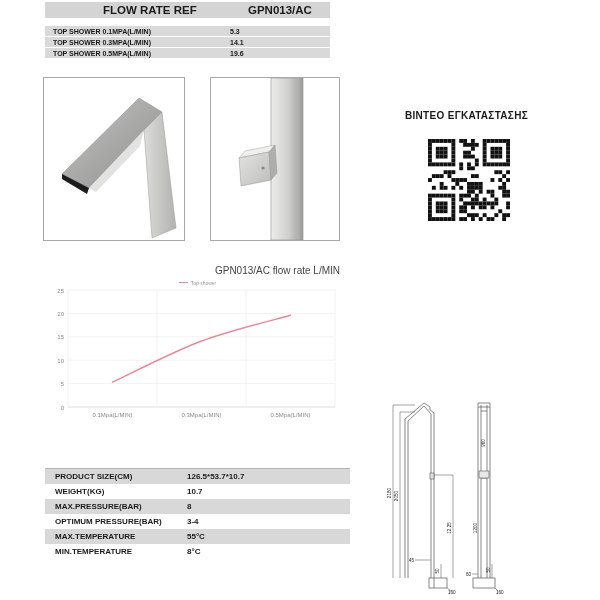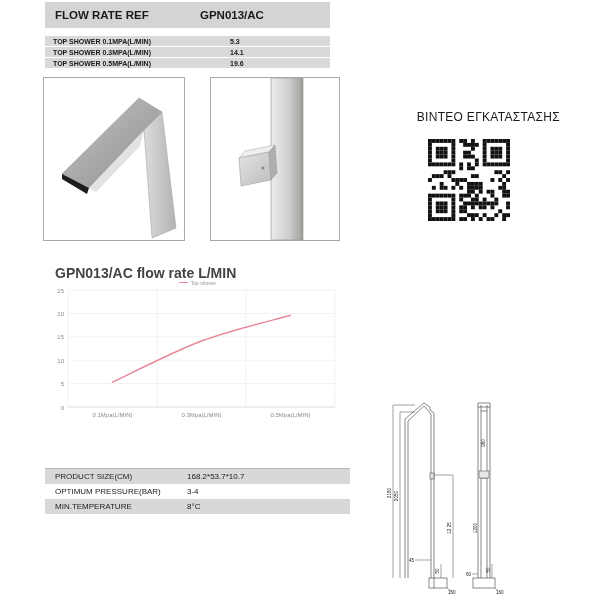--- a/index.html
+++ b/index.html
@@ -1,48 +1,48 @@
 <!DOCTYPE html>
 <html><head>
 <meta charset="utf-8">
 <style>
   html,body{margin:0;padding:0;background:#fff;}
   .canvas{position:relative;width:600px;height:600px;background:#fff;overflow:hidden;
           font-family:"Liberation Sans",sans-serif;color:#1a1a1a;}
   
   .flow-table{position:absolute;left:45px;top:2px;width:285px;}
-  .flow-header{height:26px;background:#d4d4d4;display:flex;align-items:center;
-               font-size:11.5px;font-weight:700;}
+  .flow-header{height:16px;background:#d4d4d4;display:flex;align-items:center;
+               font-size:11.5px;font-weight:700;padding-left:48px;}
   .flow-header .lbl{padding-left:10px;width:145px;}
   .flow-header .val{}
   .flow-rows{margin-top:8px;}
   .flow-row{height:10px;background:#d9d9d9;margin-bottom:1px;display:flex;align-items:center;
             font-size:7px;font-weight:700;}
   .flow-row .lbl{padding-left:8px;width:177px;}
   
   .photo{position:absolute;border:1px solid #a8a8a8;background:#fff;}
   .photo-left{left:43px;top:77px;width:140px;height:162px;}
   .photo-right{left:210px;top:77px;width:128px;height:162px;}
   .photo svg{display:block;}
   
-  .qr-title{position:absolute;left:405px;top:110px;width:155px;text-align:right;
-            font-size:12px;font-weight:400;letter-spacing:.3px;}
+  .qr-title{position:absolute;left:405px;top:110px;width:155px;text-align:left;
+            font-size:10px;font-weight:700;letter-spacing:.3px;}
   .qr-box{position:absolute;left:428px;top:139px;width:82px;height:82px;}
   
   .chart{position:absolute;left:55px;top:262px;width:285px;height:158px;}
-  .chart-title{position:absolute;left:0;top:3px;width:100%;text-align:left;
-               font-size:14px;font-weight:700;color:#444;}
+  .chart-title{position:absolute;left:0;top:3px;width:100%;text-align:right;
+               font-size:10px;font-weight:400;color:#444;}
   .chart-legend{position:absolute;left:0;top:18px;width:100%;text-align:center;
                 font-size:5px;color:#999;}
   .legend-marker{display:inline-block;width:9px;height:1px;vertical-align:2px;margin-right:3px;}
   .chart svg{position:absolute;left:0;top:0;}
   .chart text{font-family:"Liberation Sans",sans-serif;}
   
   .spec-table{position:absolute;left:45px;top:468px;width:305px;border-top:1px solid #b5b5b5;}
-  .spec-row{height:15px;display:flex;align-items:center;font-size:8px;font-weight:400;}
+  .spec-row{height:15px;display:flex;align-items:center;font-size:8px;font-weight:700;}
   .spec-row:nth-child(odd){background:#d8d8d8;}
   .spec-row .lbl{padding-left:10px;width:132px;}
   
   .drawing{position:absolute;left:385px;top:398px;width:130px;height:200px;}
   .drawing text{font-family:"Liberation Sans",sans-serif;font-size:4.6px;fill:#222;}
   .dimline{stroke:#666;stroke-width:.6;fill:none;}
   .bodyline{stroke:#555;stroke-width:.7;fill:none;}
 </style>
 </head>
 <body>
@@ -360,25 +360,37 @@
     </svg>
     <div class="chart-title">GPN013/AC flow rate L/MIN</div>
     <div class="chart-legend">
       <span id="legend-marker" class="legend-marker" style="background: rgb(232, 135, 154);"></span><span>Top shower</span>
     </div>
   </div>
 
   <div class="spec-table">
     <div class="spec-row">
       <span class="lbl">PRODUCT SIZE(CM)</span>
-      <span>168.2*53.7*10.7</span>
+      <span>126.5*53.7*10.7</span>
+    </div>
+    <div class="spec-row">
+      <span class="lbl">WEIGHT(KG)</span>
+      <span>10.7</span>
+    </div>
+    <div class="spec-row">
+      <span class="lbl">MAX.PRESSURE(BAR)</span>
+      <span>8</span>
     </div>
     <div class="spec-row">
       <span class="lbl">OPTIMUM PRESSURE(BAR)</span>
       <span>3-4</span>
+    </div>
+    <div class="spec-row">
+      <span class="lbl">MAX.TEMPERATURE</span>
+      <span>55°C</span>
     </div>
     <div class="spec-row">
       <span class="lbl">MIN.TEMPERATURE</span>
       <span>8°C</span>
     </div>
   </div>
 
   <div class="drawing">
     <svg width="130" height="200" viewBox="0 0 130 200">
 

